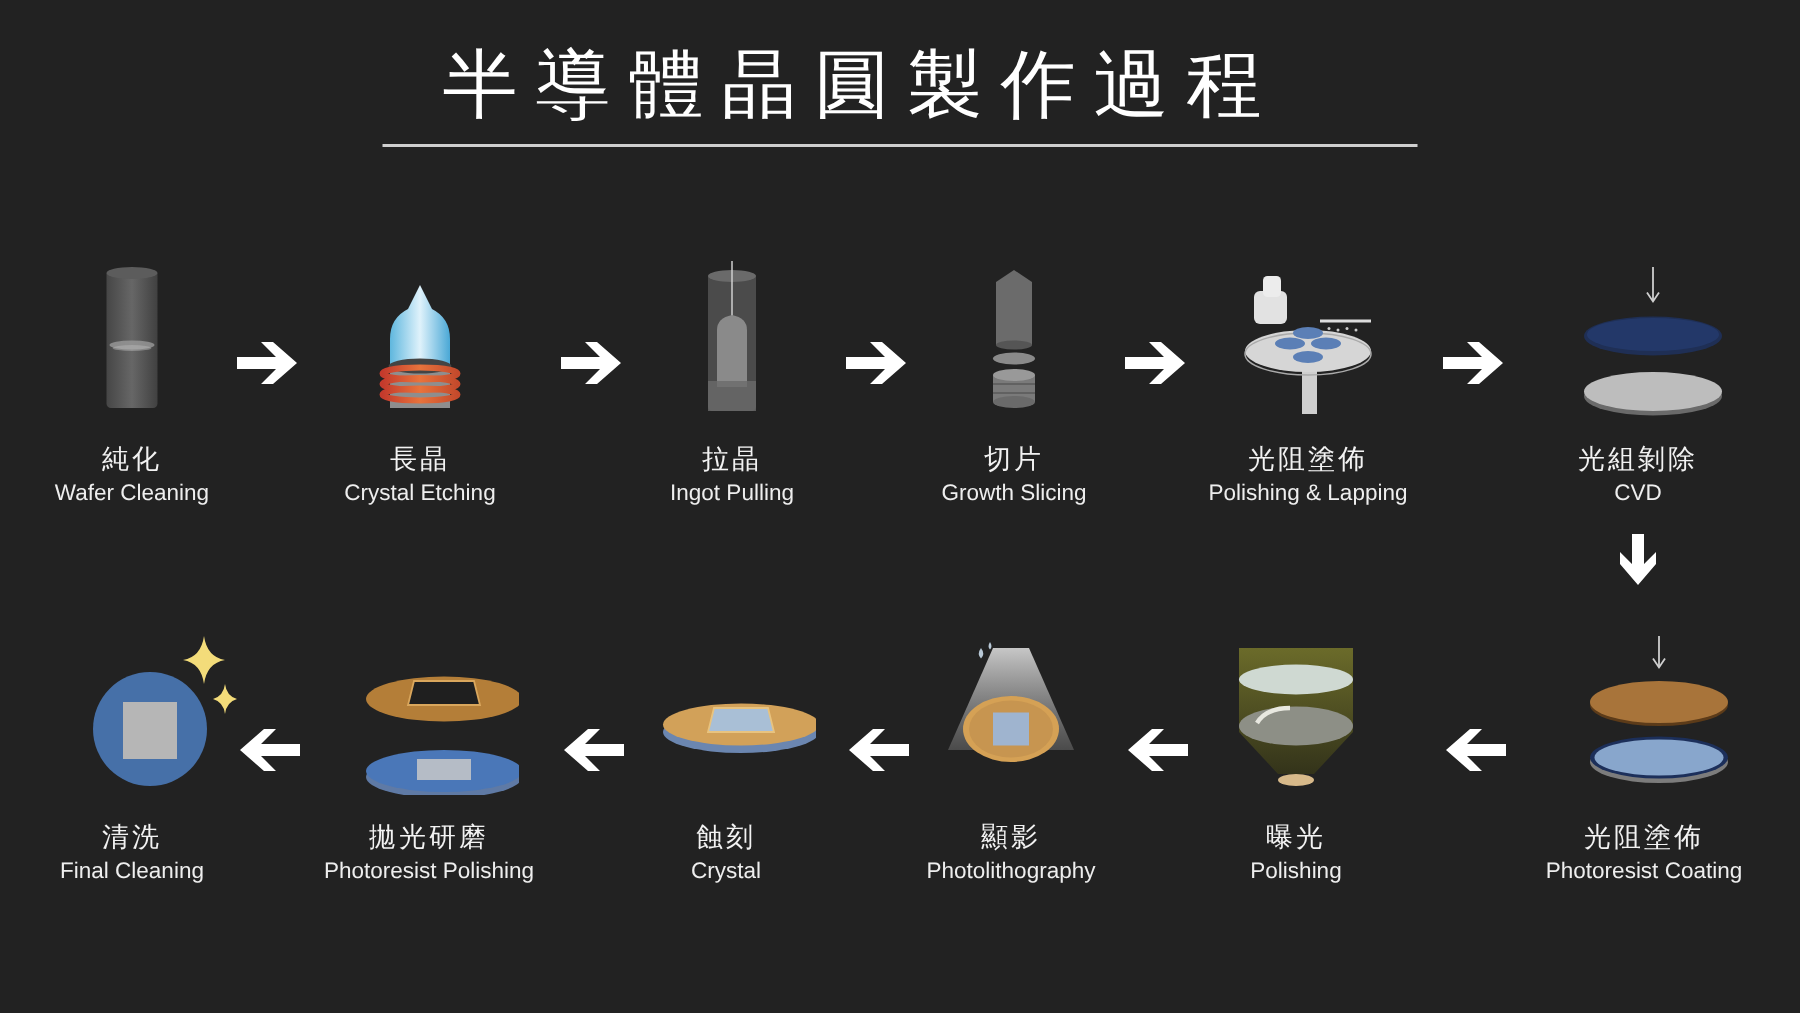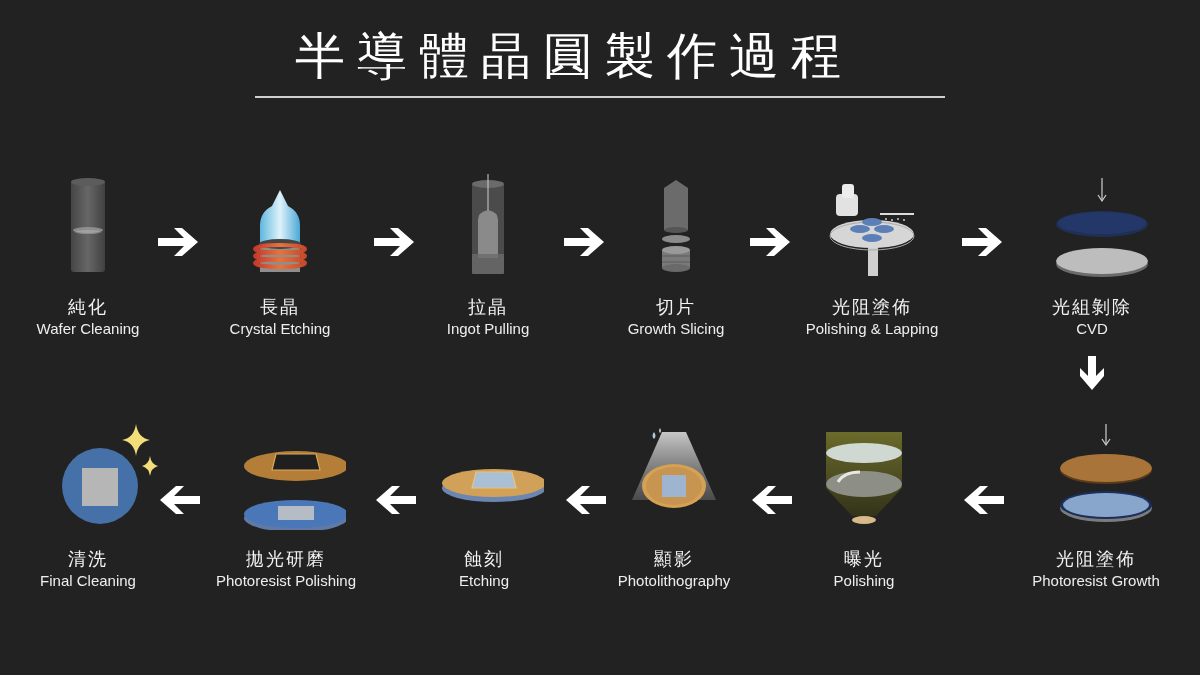--- a/index.html
+++ b/index.html
@@ -177,21 +177,21 @@
   <svg class="icon" viewBox="0 0 100 110" style="left:30px; width:120px;">
     <line x1="60" y1="4" x2="60" y2="24" stroke="#cfcfcf" stroke-width="1.2"></line>
     <path d="M56 19 L60 25 L64 19" fill="none" stroke="#cfcfcf" stroke-width="1.2"></path>
     <ellipse cx="60" cy="50" rx="46" ry="14" fill="#5c3b19"></ellipse>
     <ellipse cx="60" cy="48" rx="46" ry="14" fill="#a8743a"></ellipse>
     <ellipse cx="60" cy="88" rx="46" ry="14" fill="#7c7c7c"></ellipse>
     <ellipse cx="60" cy="85" rx="46" ry="14" fill="#1c2f5a"></ellipse>
     <ellipse cx="60" cy="85" rx="43" ry="12" fill="#88a6cc"></ellipse>
   </svg>
   <div class="zh">光阻塗佈</div>
-  <div class="en">Photoresist Growth</div>
+  <div class="en">Photoresist Coating</div>
 </div>
 
 <svg class="arrow" style="left:960px; top:482px;" viewBox="0 0 46 36">
   <path d="M44 14 H18 L28 4 L20 4 L4 18 L20 32 L28 32 L18 22 H44 Z" fill="#ffffff"></path>
 </svg>
 
 <div class="step row2" style="left:774px; top:420px;">
   <svg class="icon" viewBox="0 0 100 110">
     <defs>
       <linearGradient id="expbg" x1="0" y1="0" x2="0" y2="1">
@@ -237,21 +237,21 @@
 </svg>
 
 <div class="step row2" style="left:394px; top:420px;">
   <svg class="icon" viewBox="0 0 100 110" style="left:30px; width:120px;">
     <ellipse cx="60" cy="68" rx="52" ry="14" fill="#6b86b0"></ellipse>
     <ellipse cx="60" cy="63" rx="52" ry="14" fill="#d2a159"></ellipse>
     <path d="M42 52 H78 L82 68 H38 Z" fill="#a9bfd6"></path>
     <path d="M42 52 H78 L82 68 H38 Z" fill="none" stroke="#e8c37f" stroke-width="1.2"></path>
   </svg>
   <div class="zh">蝕刻</div>
-  <div class="en">Etching</div>
+  <div class="en">Crystal</div>
 </div>
 
 <svg class="arrow" style="left:372px; top:482px;" viewBox="0 0 46 36">
   <path d="M44 14 H18 L28 4 L20 4 L4 18 L20 32 L28 32 L18 22 H44 Z" fill="#ffffff"></path>
 </svg>
 
 <div class="step row2" style="left:196px; top:420px;">
   <svg class="icon" viewBox="0 0 100 110" style="left:30px; width:120px;">
     <ellipse cx="60" cy="46" rx="52" ry="15" fill="#b47e38"></ellipse>
     <path d="M40 34 H80 L84 50 H36 Z" fill="#1f1f1f"></path>

